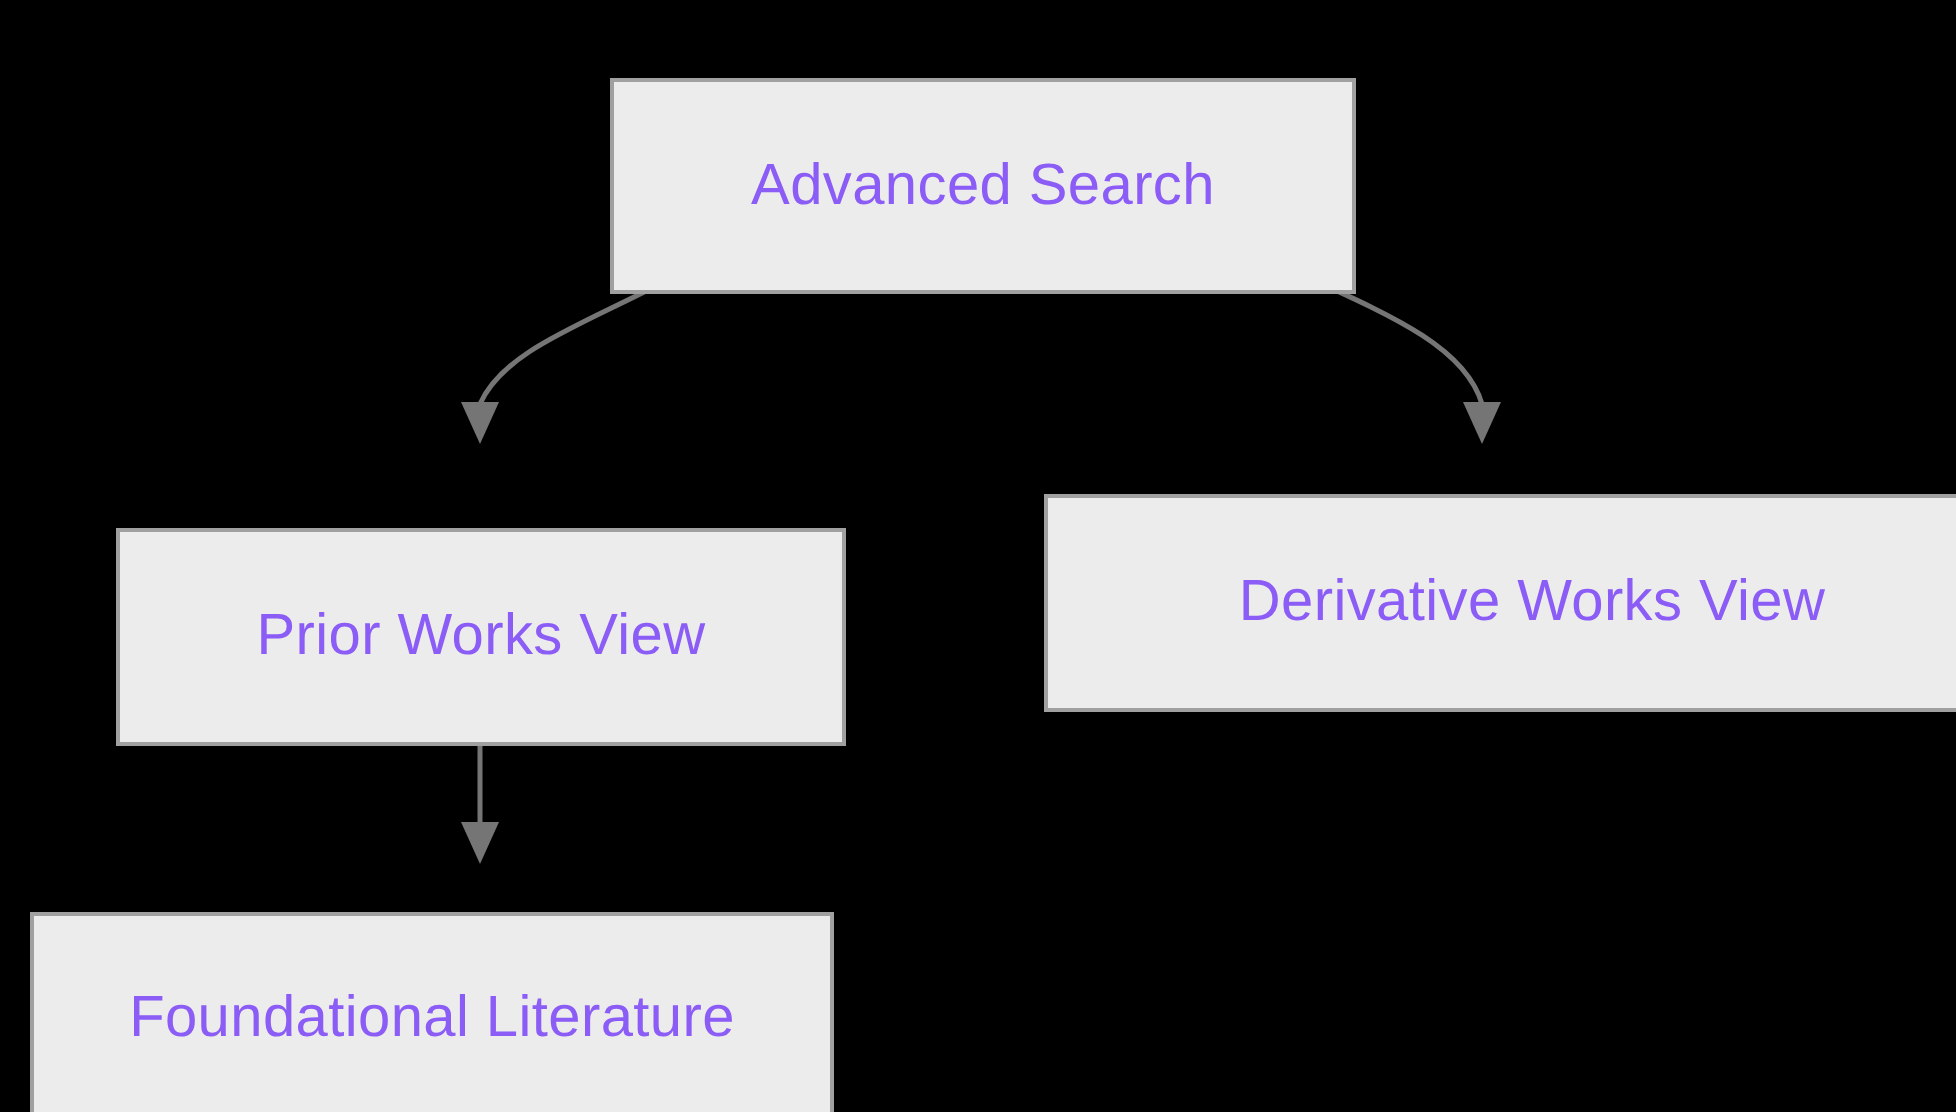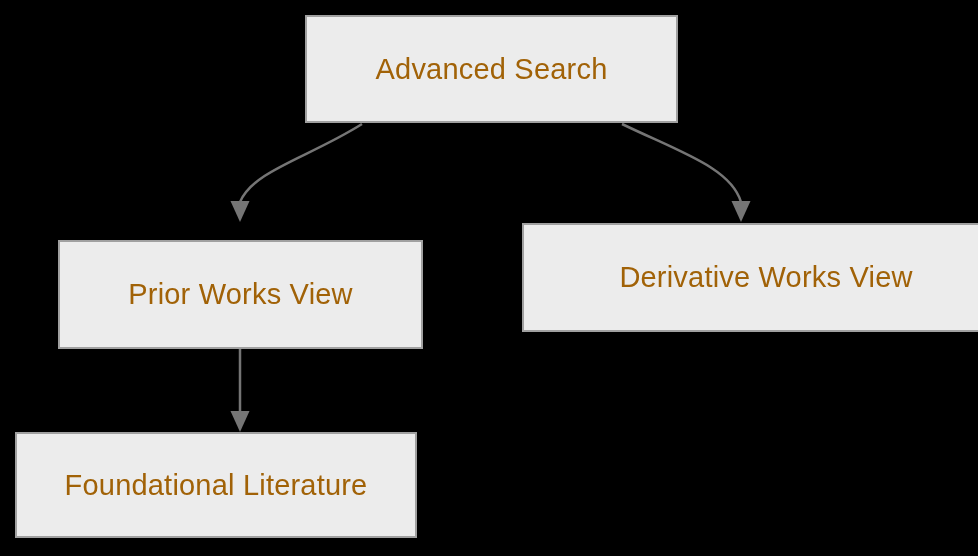--- a/index.html
+++ b/index.html
@@ -24,25 +24,26 @@
     pointer-events: none;
   }
   .node {
     position: absolute;
     display: flex;
     align-items: center;
     justify-content: center;
     background: #ececec;
     border: 2px solid #a0a0a0;
     box-sizing: border-box;
-    color: #a16207;
+    color: #8b5cf6;
     font-size: 29px;
     letter-spacing: 0.2px;
     text-align: center;
     white-space: nowrap;
+    margin-top: 24px;
   }
   .node-advanced-search      { left: 305px; top: 15px;  width: 373px; height: 108px; }
   .node-prior-works          { left: 58px;  top: 240px; width: 365px; height: 109px; }
   .node-derivative-works     { left: 522px; top: 223px; width: 488px; height: 109px; }
   .node-foundational-lit     { left: 15px;  top: 432px; width: 402px; height: 106px; }
 </style>
 </head>
 <body>
 
 <div class="canvas">

